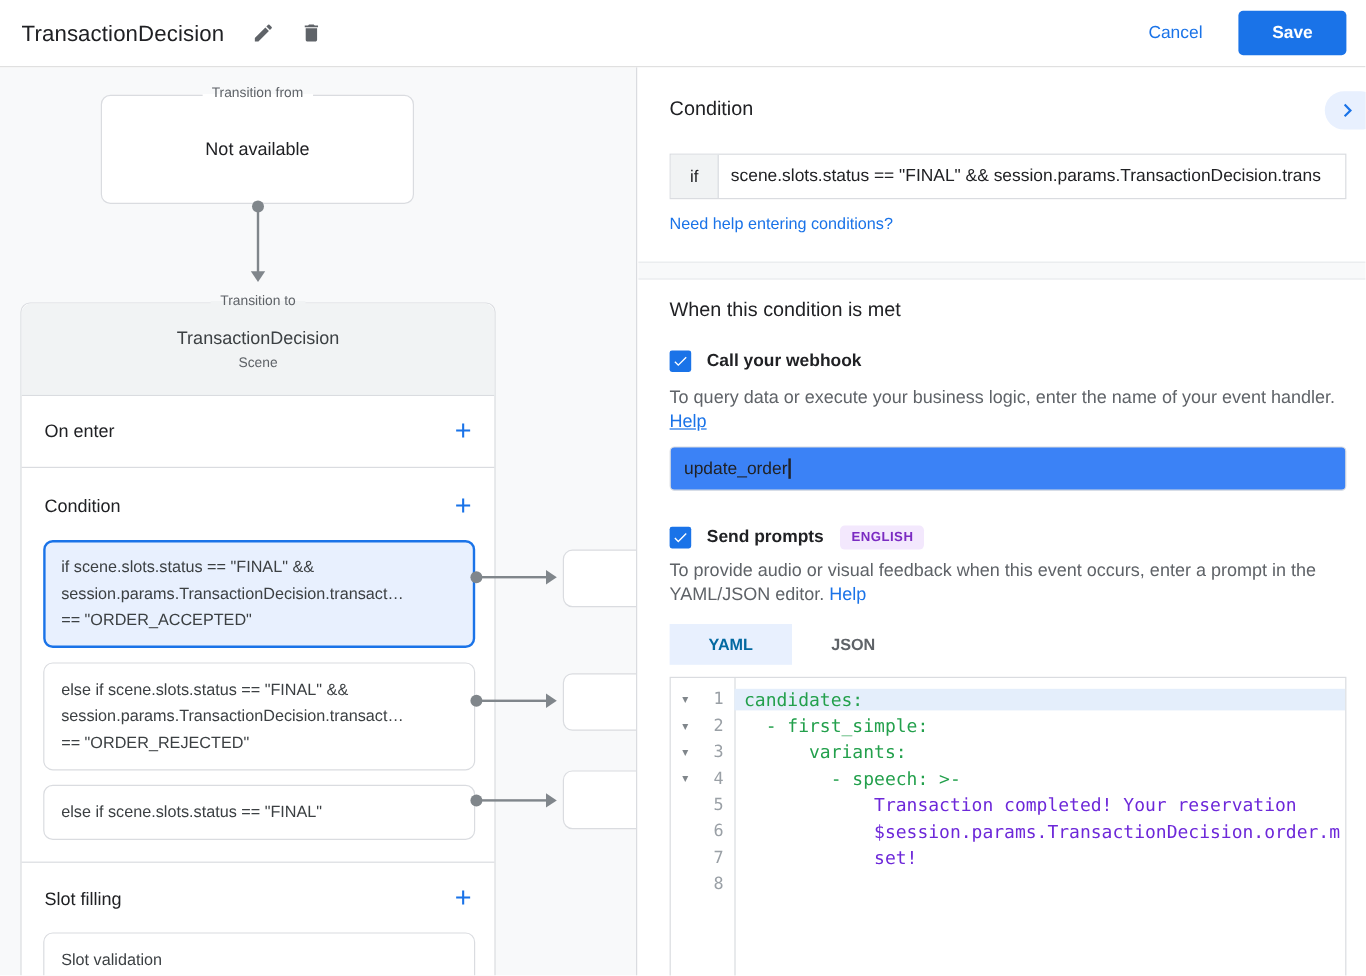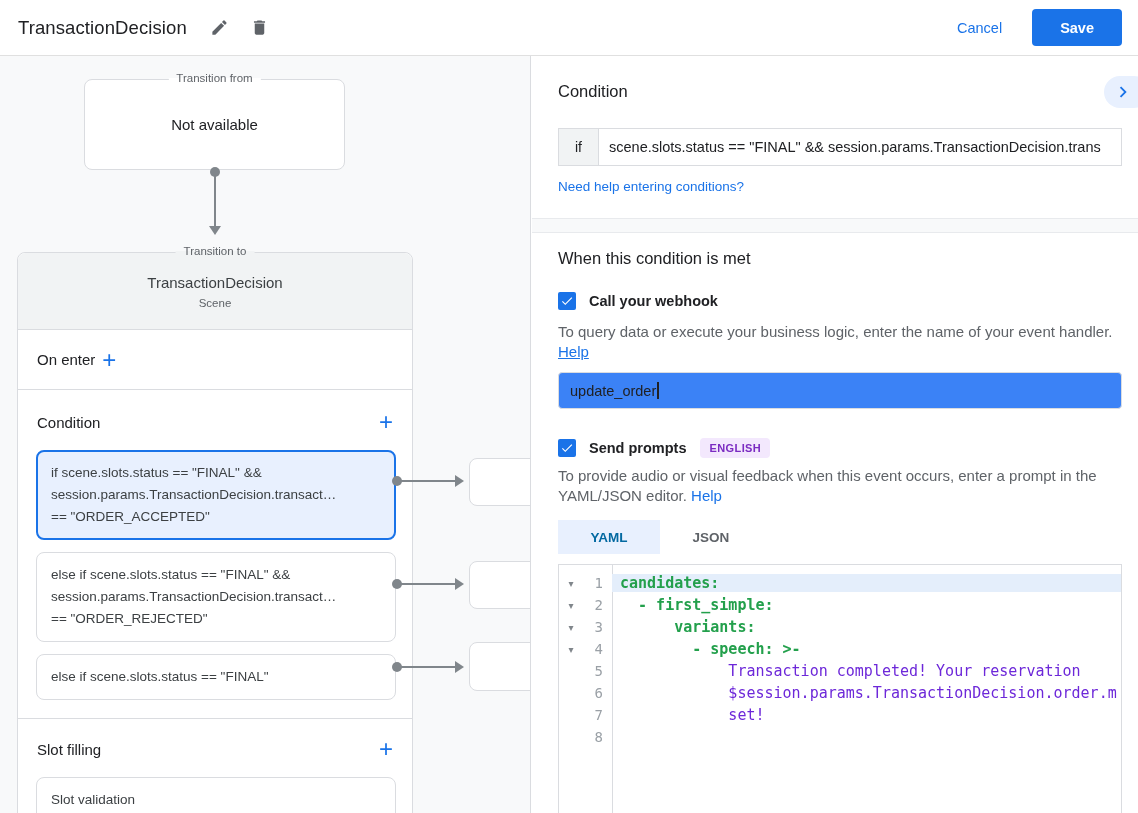--- a/index.html
+++ b/index.html
@@ -45,21 +45,21 @@
   .arrow-right { position:absolute; width:0; height:0;
     border-top:6px solid transparent; border-bottom:6px solid transparent; border-left:9px solid #80868b; }
 
   .to-card { position:absolute; left:17px; top:196px; width:396px; height:640px;
     background:#fff; border:1px solid #dadce0; border-radius:8px 8px 0 0; }
   .to-header { height:77px; background:#f1f3f4; border-bottom:1px solid #dadce0;
     border-radius:8px 8px 0 0; display:flex; flex-direction:column; align-items:center; justify-content:center; }
   .to-name { font-size:15px; color:#3c4043; }
   .to-type { font-size:11.5px; color:#5f6368; margin-top:6px; }
 
-  .section-row { display:flex; align-items:center; justify-content:flex-start;
+  .section-row { display:flex; align-items:center; justify-content:space-between;
     padding:0 12px 0 19px; font-size:15px; color:#202124; }
   .row-onenter { height:60px; border-bottom:1px solid #dadce0; }
   .plus-btn { background:none; border:none; color:#1a73e8; font-size:24px; font-weight:300;
     width:28px; height:28px; line-height:24px; cursor:pointer; font-family:inherit; }
 
   .cond-section { border-bottom:1px solid #dadce0; padding-bottom:18px; }
   .sub-head { display:flex; align-items:center; justify-content:space-between;
     padding:18px 12px 14px 19px; font-size:15px; }
   .cond-card { margin:0 16px 12px 18px; background:#fff; border:1px solid #dadce0; border-radius:8px;
     padding:11px 14px; font-size:13.5px; line-height:22px; color:#3c4043; cursor:pointer; }
@@ -111,21 +111,21 @@
   .tab.inactive { color:#5f6368; }
 
   .editor { position:relative; margin-top:10px; margin-right:0; height:273px; border:1px solid #dadce0;
     padding-top:7px; overflow:hidden; font-family:"DejaVu Sans Mono", monospace; font-size:15px; background:#fff; }
   .gutter-line { position:absolute; left:53px; top:0; bottom:0; width:1px; background:#dadce0; }
   .code-row { display:flex; height:22px; align-items:center; }
   .fold-cell { width:24px; text-align:center; color:#80868b; font-size:10px;
     font-family:"Liberation Sans", sans-serif; flex:none; cursor:pointer; }
   .num-cell { width:29px; padding-right:9px; text-align:right; color:#9aa0a6; font-size:14px; flex:none; }
   .code-cell { flex:1; white-space:pre; overflow:hidden; padding-left:8px; color:#6d28d9; position:relative; z-index:1; }
-  .code-row.k .code-cell { color:#23a04c;font-weight:bold; }
+  .code-row.k .code-cell { color:#23a04c; }
   .code-row.hl .code-cell { background:#e4eefb; }
 </style>
 </head>
 <body>
 
 <div class="app-header">
   <span class="page-title">TransactionDecision</span>
   <button class="icon-btn edit">
     <span style="display:flex">
       <svg width="19" height="19" viewBox="0 0 24 24">

